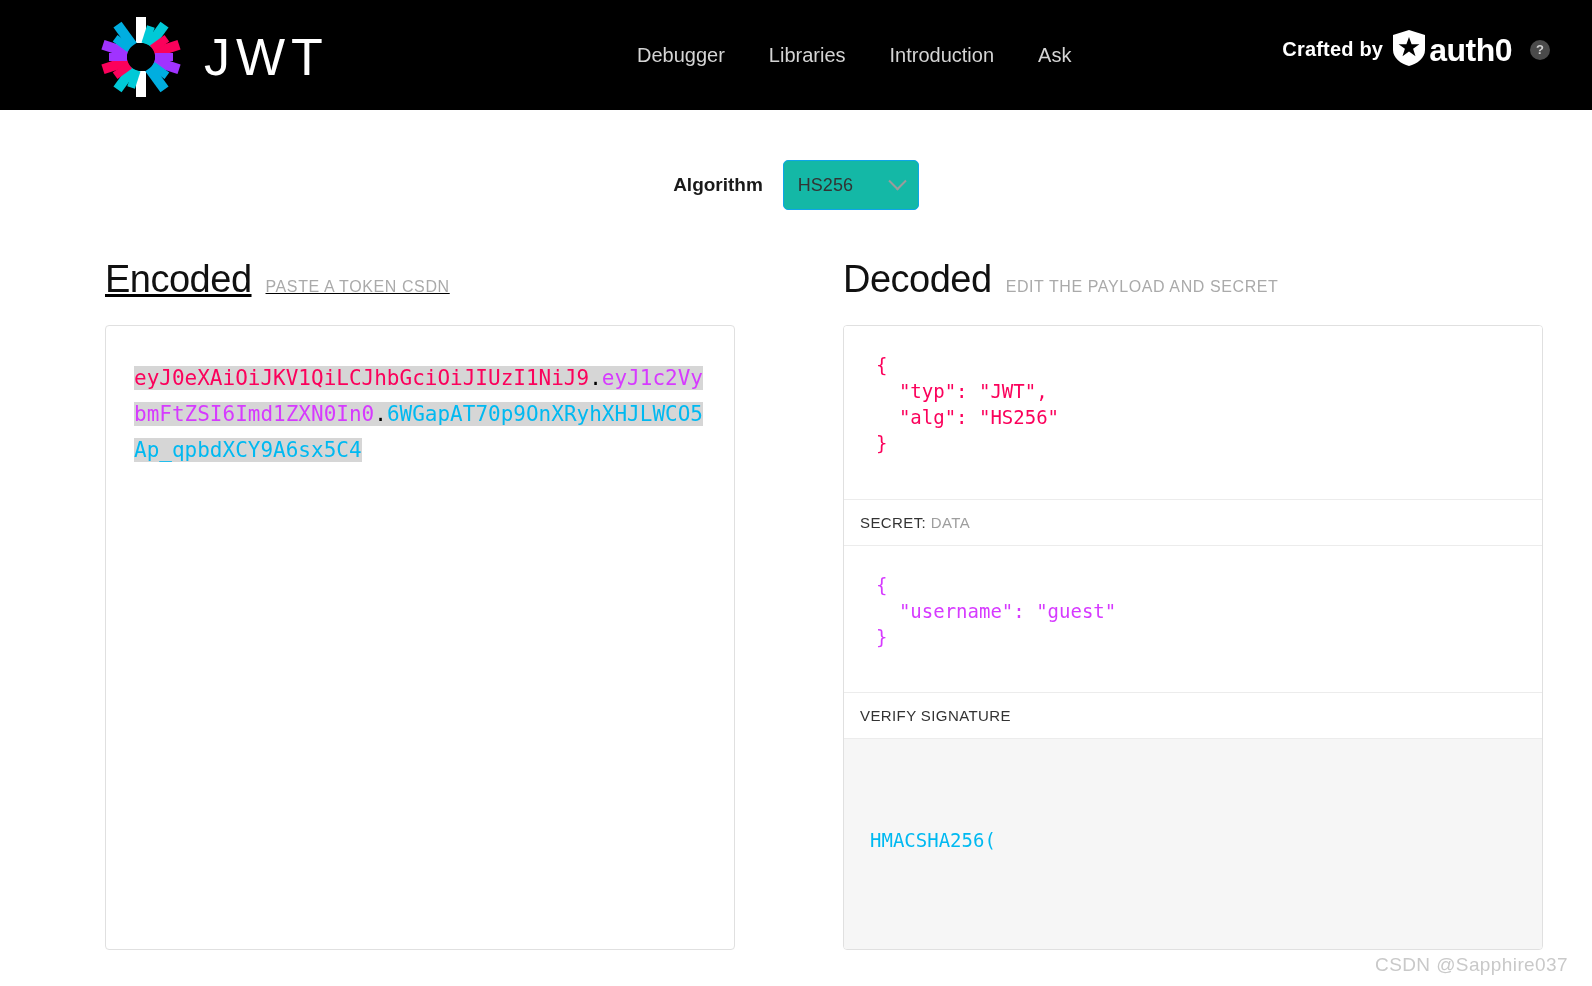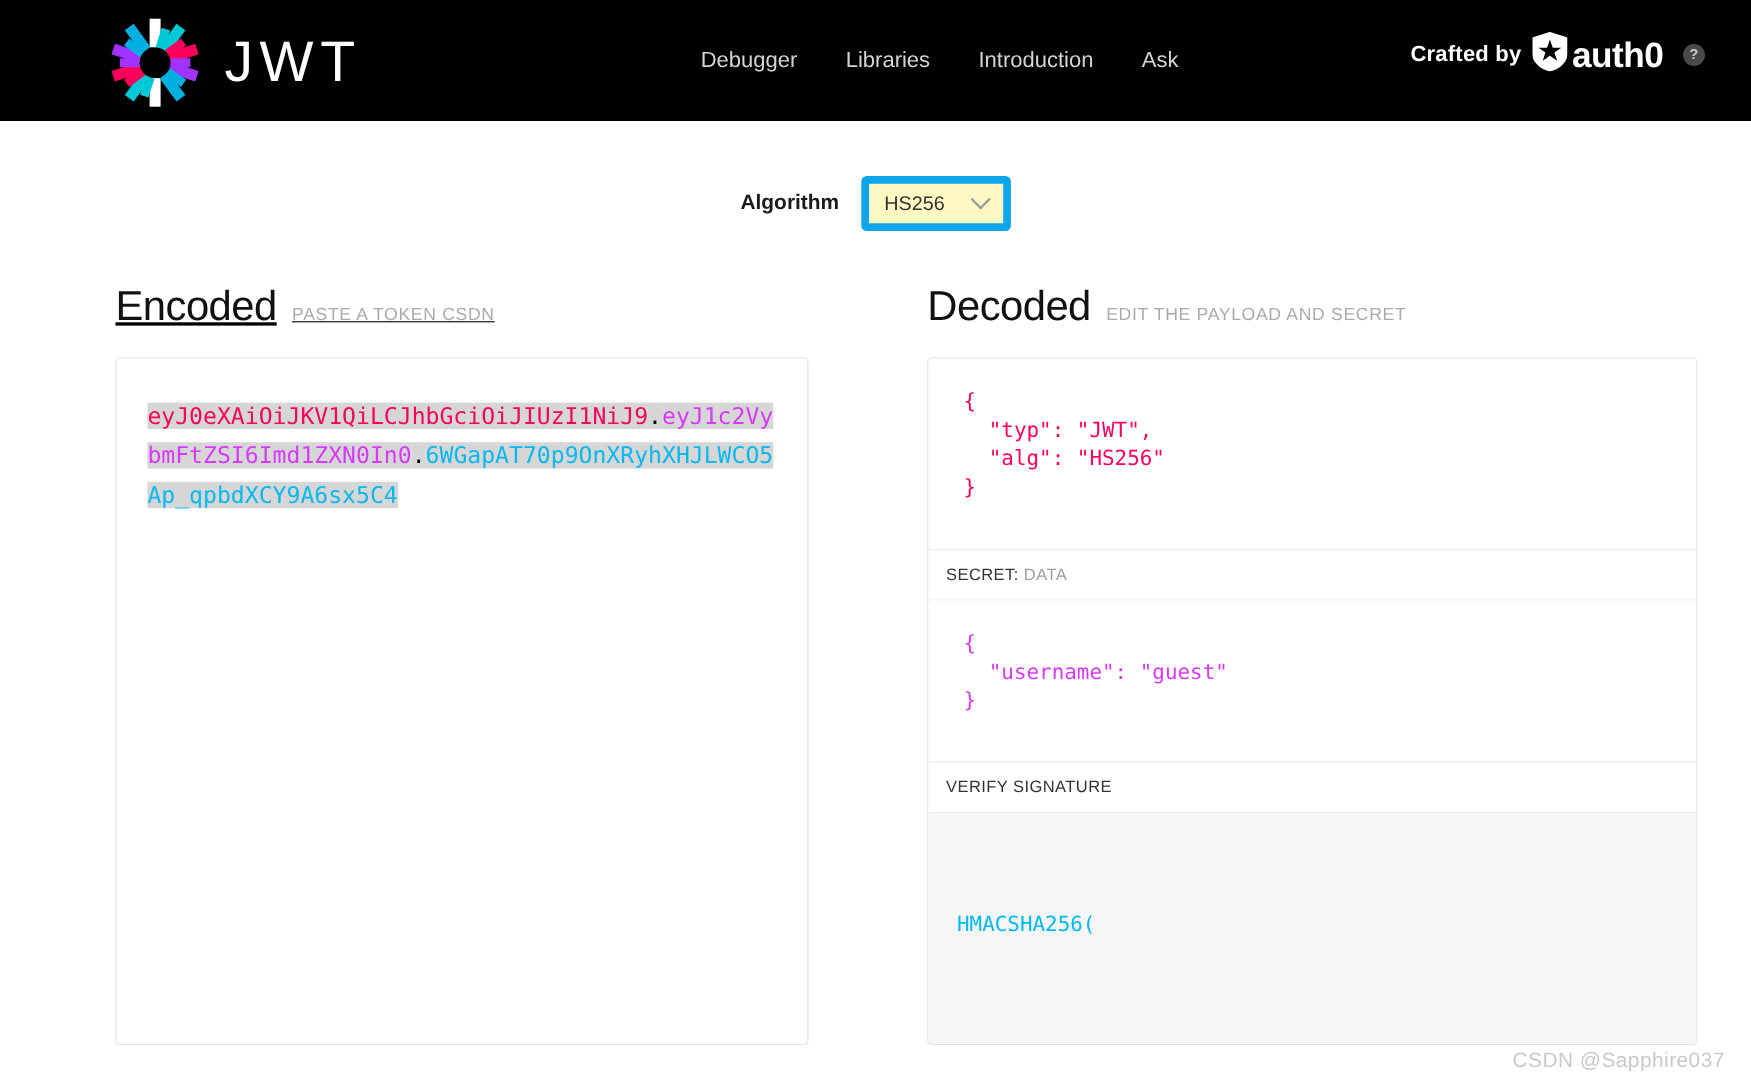--- a/index.html
+++ b/index.html
@@ -41,22 +41,22 @@
     text-align:center; font-weight:700; margin-left:8px;
   }
 
   
   .alg-row {
     position:absolute; left:0; top:160px; width:1592px;
     display:flex; justify-content:center; align-items:center; gap:20px;
   }
   .alg-label { font-size:19px; font-weight:700; color:#1a1a1a; }
   .alg-select {
-    width:136px; height:50px; border:7px solid #0ea5e9; border-radius:5px;
-    background:#fef9c3; display:flex; align-items:center; padding:0 14px;
+    width:136px; height:50px; border:1px solid #0ea5e9; border-radius:5px;
+    background:#14b8a6; display:flex; align-items:center; padding:0 14px;
     justify-content:space-between;
   }
   .alg-value { font-size:18px; color:#333; }
   .chev { width:13px; height:13px; border-right:2px solid #9b9b9b; border-bottom:2px solid #9b9b9b;
           transform:rotate(45deg) translate(-3px,-3px); }
 
   
   .col-head { position:absolute; display:flex; align-items:baseline; gap:14px; }
   .col-head .big { font-size:38px; color:#111; font-weight:400; letter-spacing:-0.5px; }
   .col-head .sub { font-size:16px; color:#aaaaaa; letter-spacing:.6px; }

